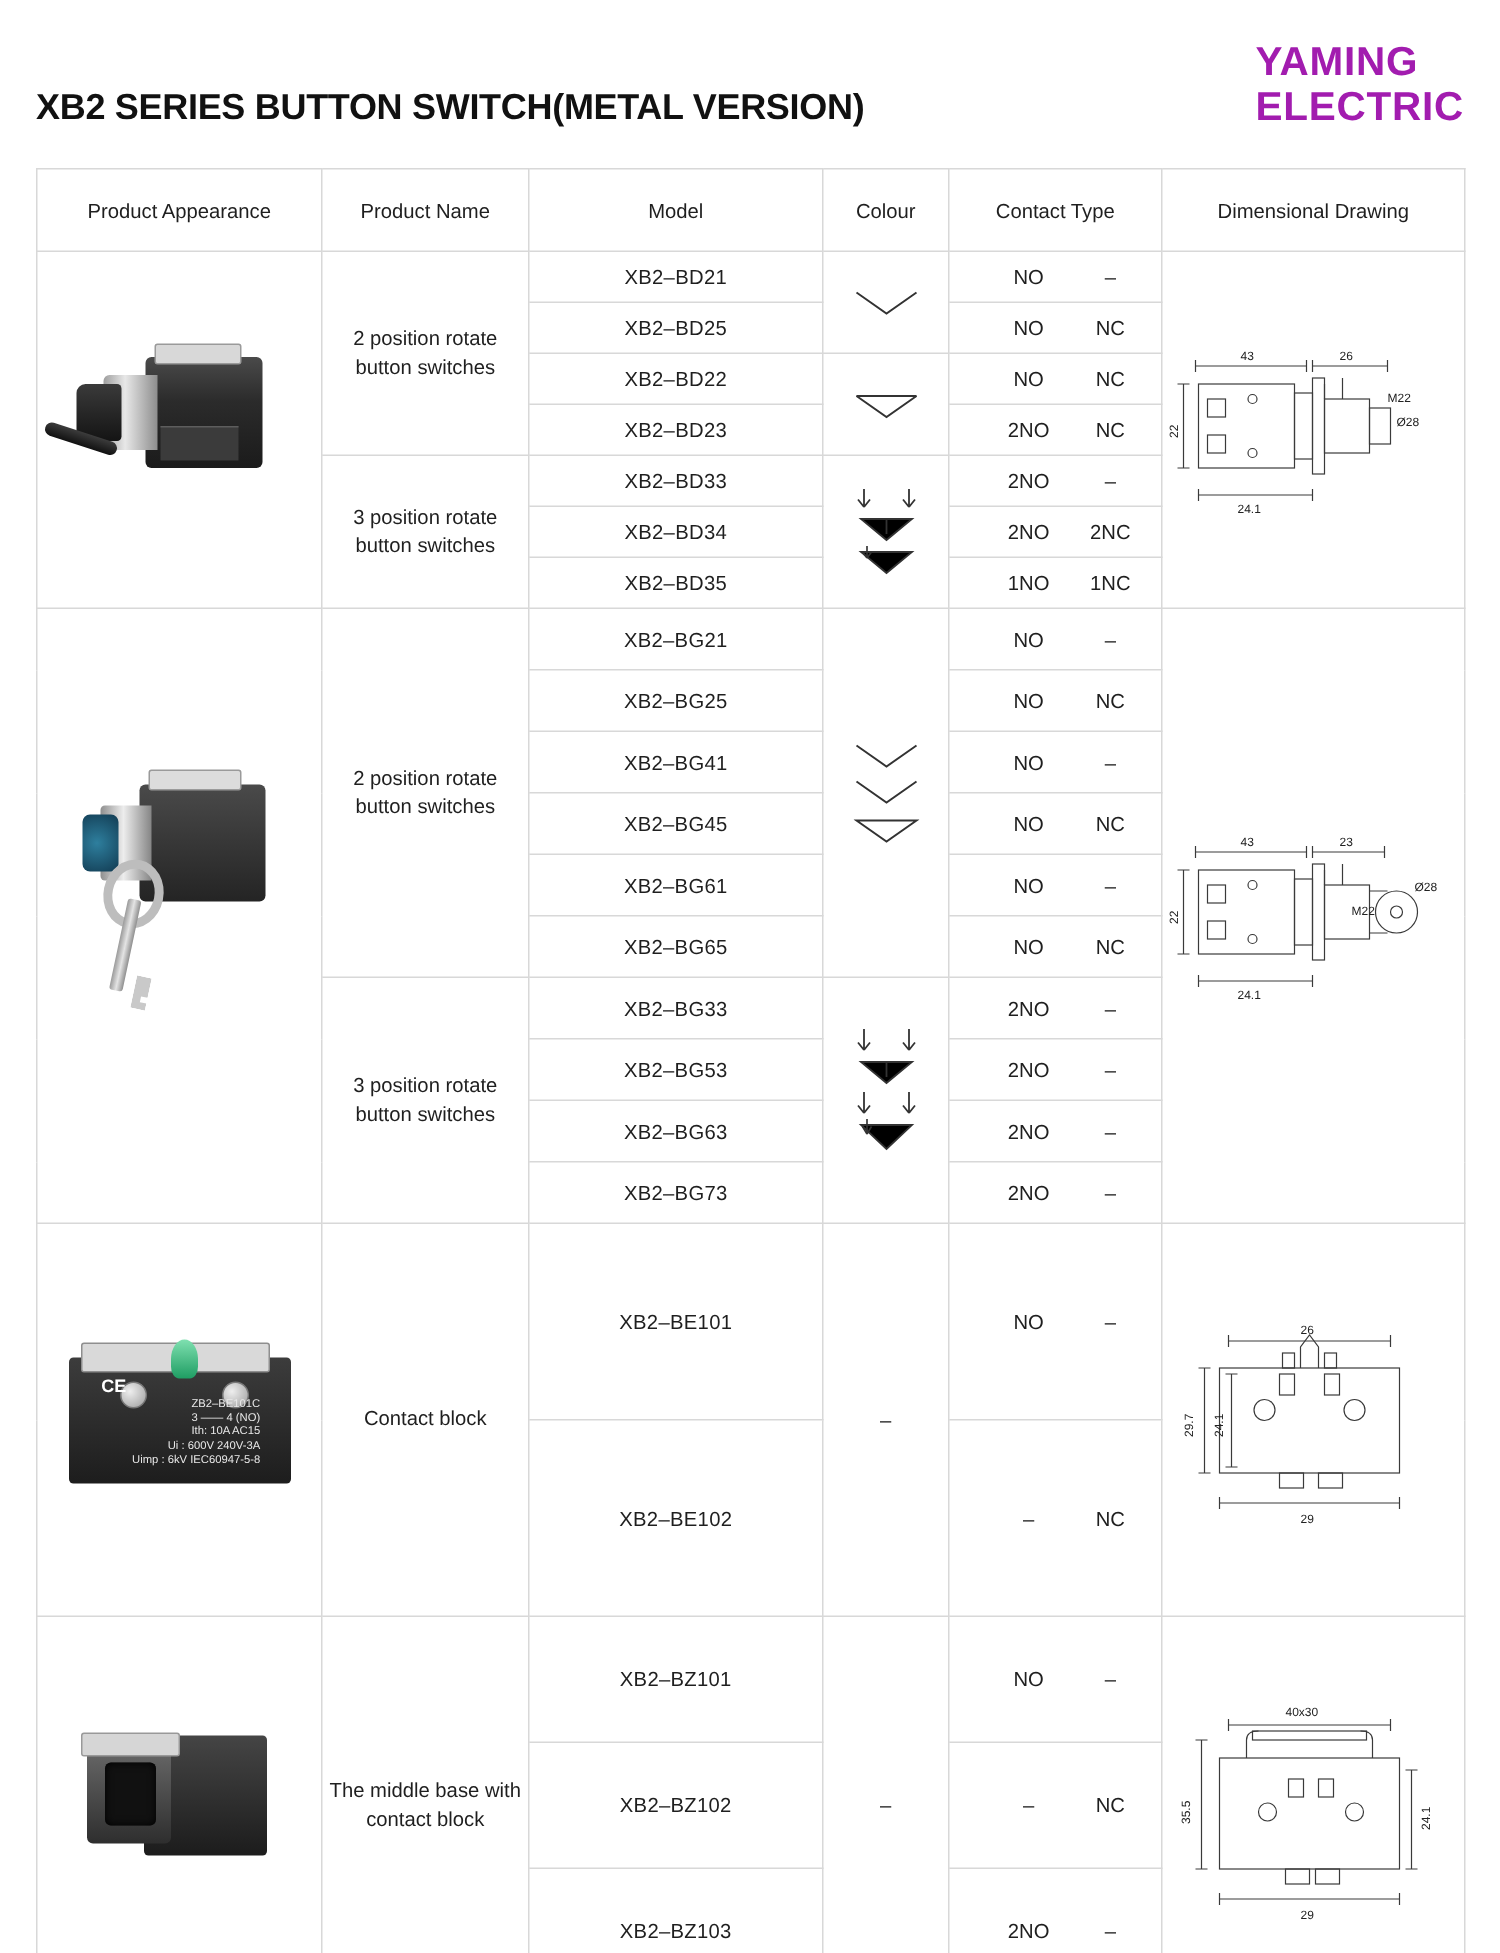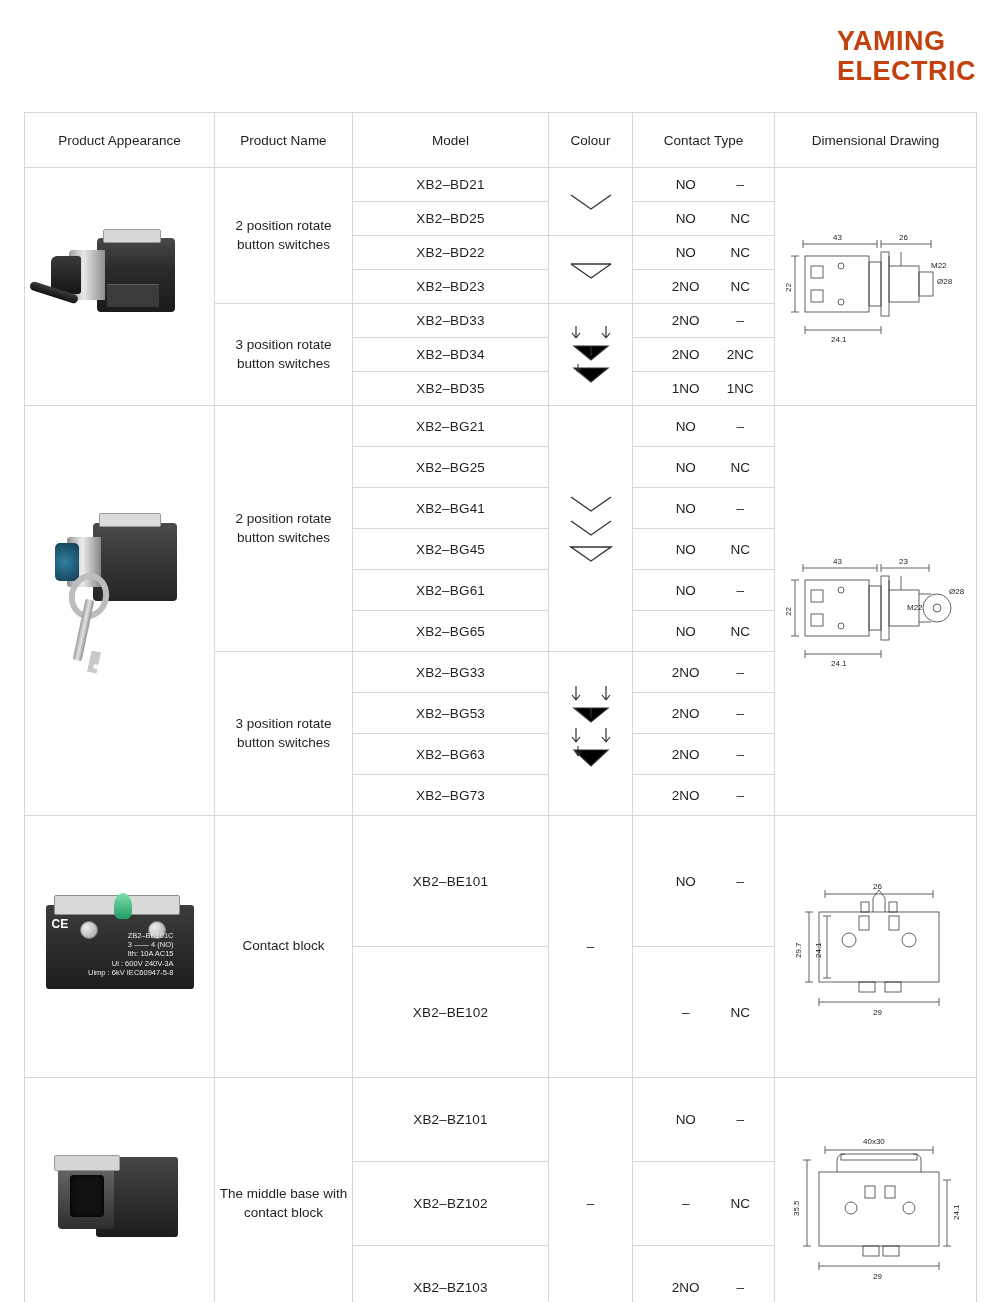--- a/index.html
+++ b/index.html
@@ -54,21 +54,21 @@
     color: #1461a8;
     margin-top: 2px;
   }
   .brand-text {
     line-height: 1.12;
   }
   .brand-text .l1, .brand-text .l2 {
     font-size: 27px;
     font-weight: bold;
     letter-spacing: .5px;
-    color: #c2410c;
+    color: #a21caf;
     display: block;
   }
   .page-title {
     position: absolute;
     left: 0;
     top: 58px;
     font-size: 24px;
     font-weight: bold;
     letter-spacing: -.2px;
     color: #111;
@@ -229,21 +229,21 @@
   .cb-screw {
     position: absolute; width: 16px; height: 16px; border-radius: 50%;
     background: radial-gradient(circle at 35% 35%, #eee, #9d9d9d);
     border: 1px solid #777;
   }
   .cb-label {
     position: absolute; left: 14px; top: 36px; width: 120px;
     color: #e8e8e8; font-size: 7.5px; line-height: 1.25; text-align: right;
     font-family: "Liberation Sans", sans-serif;
   }
-  .cb-ce { position: absolute; left: 12px; top: 22px; color: #fff; font-size: 12px; font-weight: bold; }
+  .cb-ce { position: absolute; left: 28px; top: 22px; color: #fff; font-size: 12px; font-weight: bold; }
 
   
   .mb-wrap { position: relative; width: 140px; height: 110px; }
   .mb-back {
     position: absolute; left: 46px; top: 8px; width: 82px; height: 80px;
     background: linear-gradient(180deg,#454545,#1c1c1c); border-radius: 3px;
   }
   .mb-front {
     position: absolute; left: 8px; top: 14px; width: 56px; height: 66px;
     background: linear-gradient(180deg,#6a6a6a,#2e2e2e);
@@ -253,39 +253,40 @@
     position: absolute; left: 20px; top: 26px; width: 34px; height: 42px;
     background: #111; border-radius: 4px;
     box-shadow: inset 0 0 6px #000;
   }
   .mb-clip {
     position: absolute; left: 4px; top: 6px; width: 64px; height: 14px;
     background: #d6d6d6; border: 1px solid #999; border-radius: 2px;
   }
 
   
-  .dim { width: 100%; display: flex; align-items: center; justify-content: center; }
+  .dim { width: 100%; display: flex; align-items: center; }
   svg.dimdraw { display: block; }
   svg.dimdraw text { font-family: "Liberation Sans", sans-serif; font-size: 8px; fill: #222; }
   svg.dimdraw line, svg.dimdraw path, svg.dimdraw rect, svg.dimdraw circle { stroke: #3a3a3a; fill: none; stroke-width: .8; }
 </style>
 </head>
 <body>
 
 <div class="page">
 
   <div class="header">
 
     <div class="brand">
       <div class="brand-text">
         <span class="l1">YAMING</span>
         <span class="l2">ELECTRIC</span>
       </div>
     </div>
 
+    <div class="page-title">XB2 SERIES BUTTON SWITCH(METAL VERSION)</div>
   </div>
 
   <table class="spec">
     <colgroup>
       <col class="c-appearance">
         <col class="c-name">
         <col class="c-model">
       <col class="c-colour">
         <col class="c-contact">
         <col class="c-dim">

